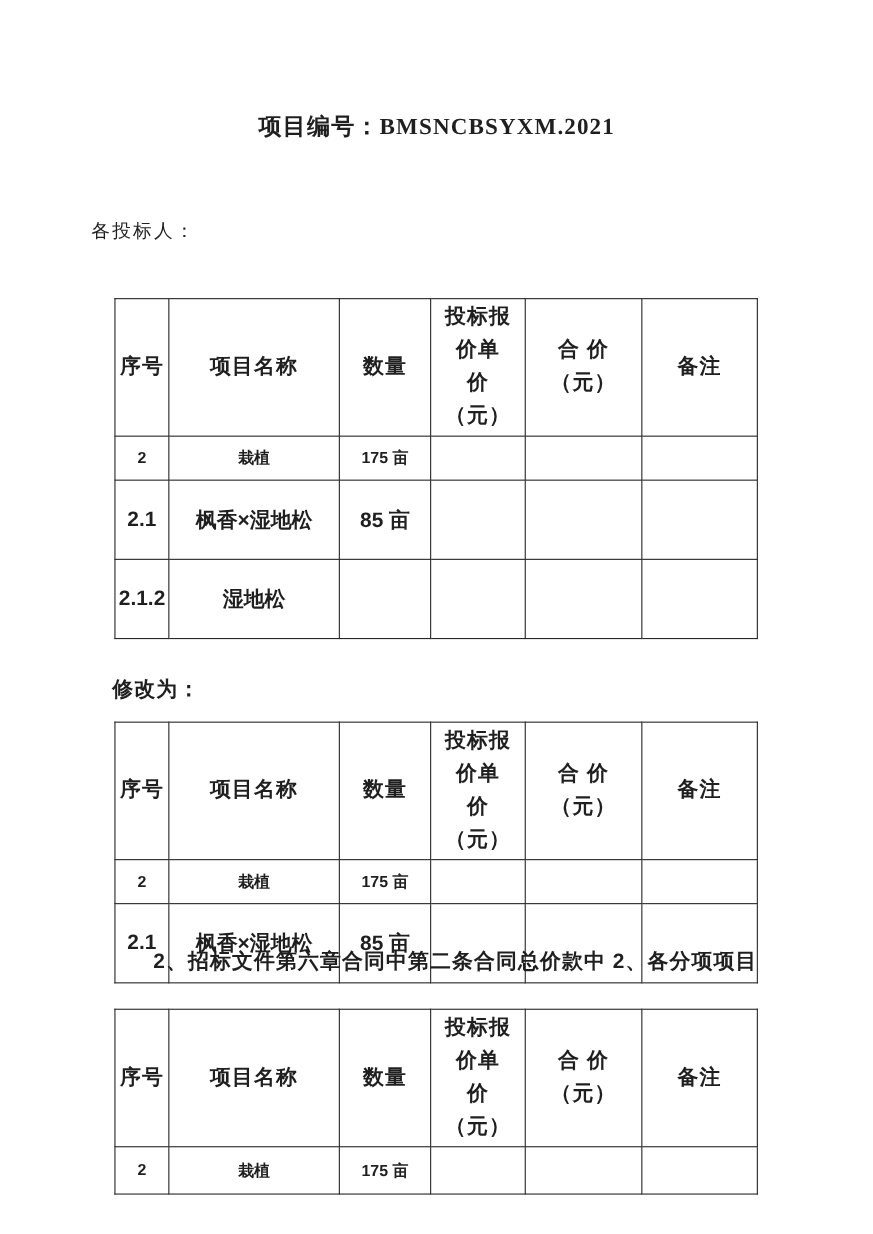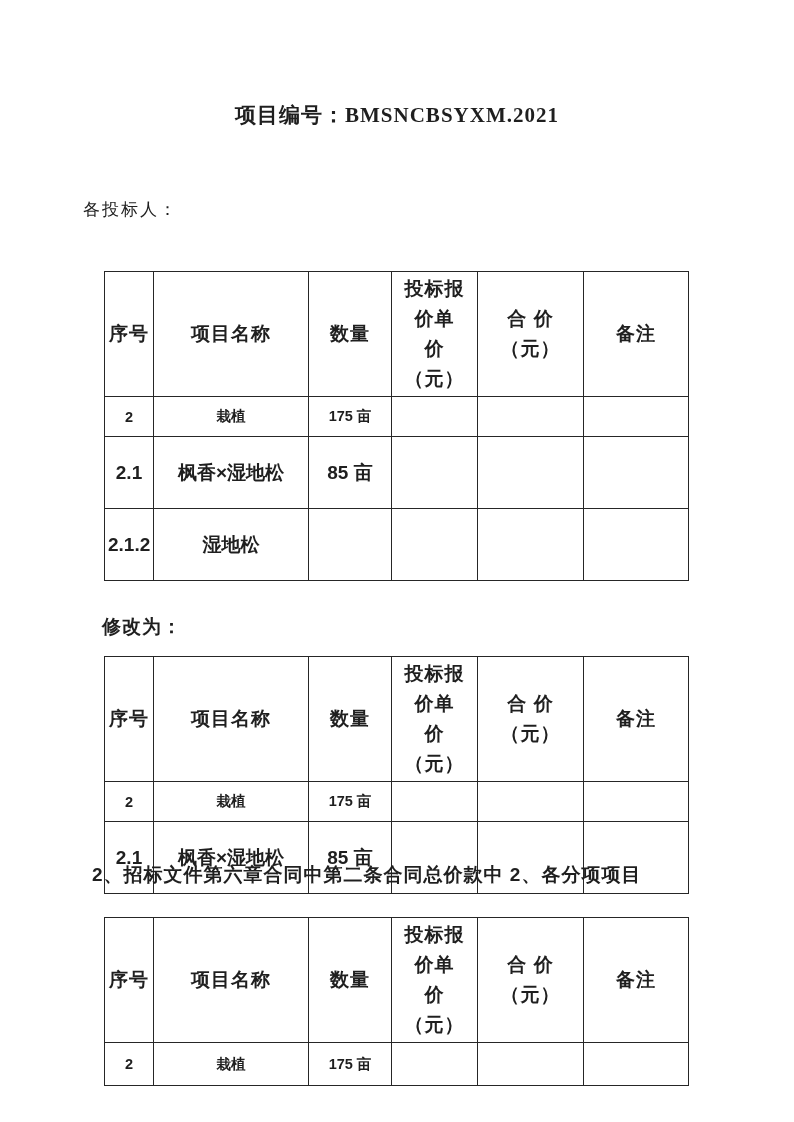--- a/index.html
+++ b/index.html
@@ -47,20 +47,21 @@
     left: 82px;
     top: 614px;
     margin-left: 20px;
   }
   .heading-2 {
     position: absolute;
     left: 64px;
     top: 858px;
     width: 672px;
     line-height: 33px;
+    text-align: center;
   }
   .heading-2 .line1 { display: block; padding-left: 28px; }
   .heading-2 .line2 { display: block; }
   table.doc-table {
     position: absolute;
     left: 104px;
     width: 584px;
     border-collapse: collapse;
     table-layout: fixed;
   }

